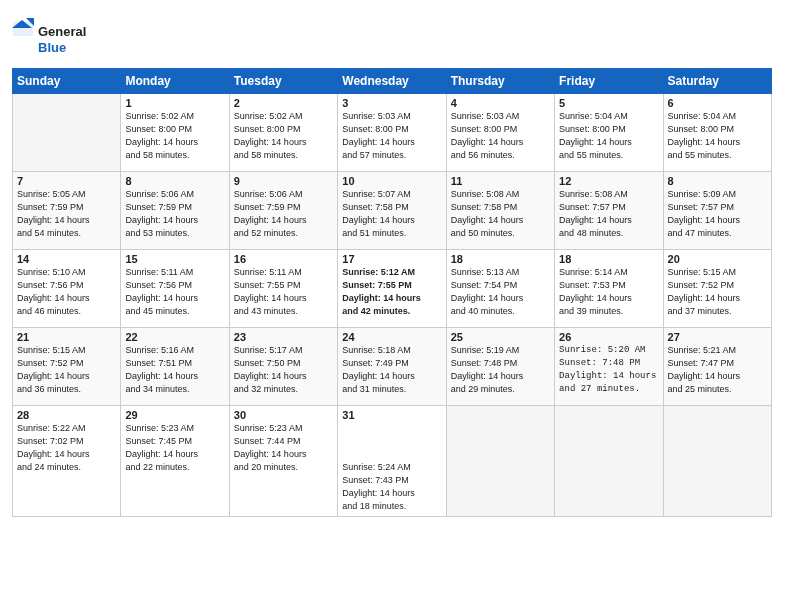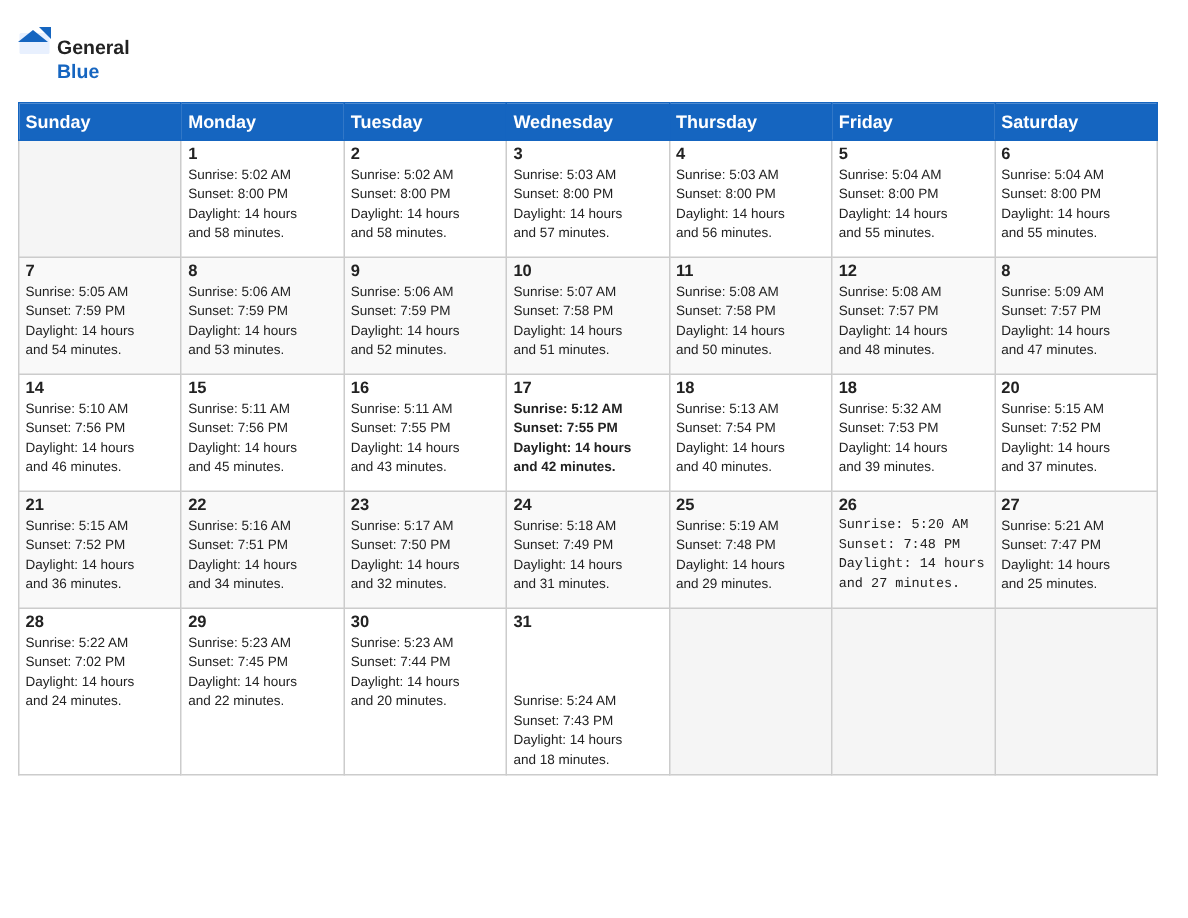--- a/index.html
+++ b/index.html
@@ -244,21 +244,21 @@
           </td>
           <td>
             <span class="day-num">18</span>
             <div class="day-info" style="white-space: pre-line;">Sunrise: 5:13 AM
 Sunset: 7:54 PM
 Daylight: 14 hours
 and 40 minutes.</div>
           </td>
           <td>
             <span class="day-num">18</span>
-            <div class="day-info" style="white-space: pre-line;">Sunrise: 5:32 AM
+            <div class="day-info" style="white-space: pre-line;">Sunrise: 5:14 AM
 Sunset: 7:53 PM
 Daylight: 14 hours
 and 39 minutes.</div>
           </td>
           <td>
             <span class="day-num">20</span>
             <div class="day-info" style="white-space: pre-line;">Sunrise: 5:15 AM
 Sunset: 7:52 PM
 Daylight: 14 hours
 and 37 minutes.</div>

